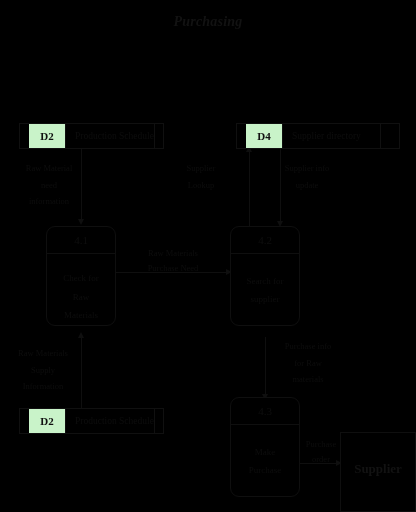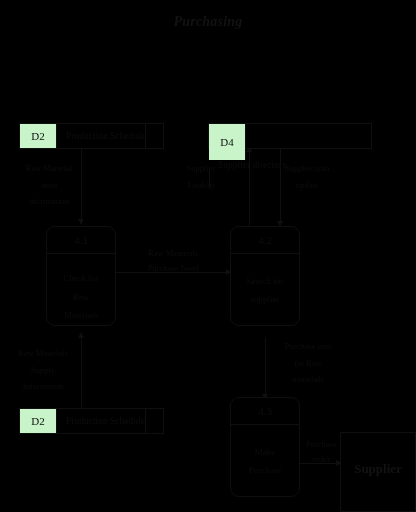--- a/index.html
+++ b/index.html
@@ -42,22 +42,23 @@
   }
   .datastore .ds-id {
     width: 36px;
     flex: 0 0 36px;
     background: #c9f3c9;
     border-right: 1px solid #101010;
     display: flex;
     align-items: center;
     justify-content: center;
     font-size: 11px;
-    font-weight: normal;
+    font-weight: bold;
     color: #101010;
+    margin-left: 9px;
   }
   .datastore .ds-label {
     flex: 1 1 auto;
     display: flex;
     align-items: center;
     padding-left: 9px;
     font-size: 9.5px;
     color: #0d0d0d;
     white-space: nowrap;
   }
@@ -187,21 +188,21 @@
 
   <div class="hline" style="left:299px; top:463px; width:40px;"></div>
   <div class="arrow arrow-right" style="left:336px; top:459.5px;"></div>
 
   <div class="datastore" style="left:19px; top:123px; width:145px;">
     <div class="ds-id">D2</div>
     <div class="ds-label">Production Schedule</div>
     <div class="ds-tail"></div>
   </div>
 
-  <div class="datastore" style="left:208px; top:123px; width:164px;flex-direction:column;">
+  <div class="datastore" style="left:236px; top:123px; width:164px;">
     <div class="ds-id">D4</div>
     <div class="ds-label">Supplier directory</div>
     <div class="ds-tail"></div>
   </div>
 
   <div class="datastore" style="left:19px; top:408px; width:145px;">
     <div class="ds-id">D2</div>
     <div class="ds-label">Production Schedule</div>
     <div class="ds-tail"></div>
   </div>

